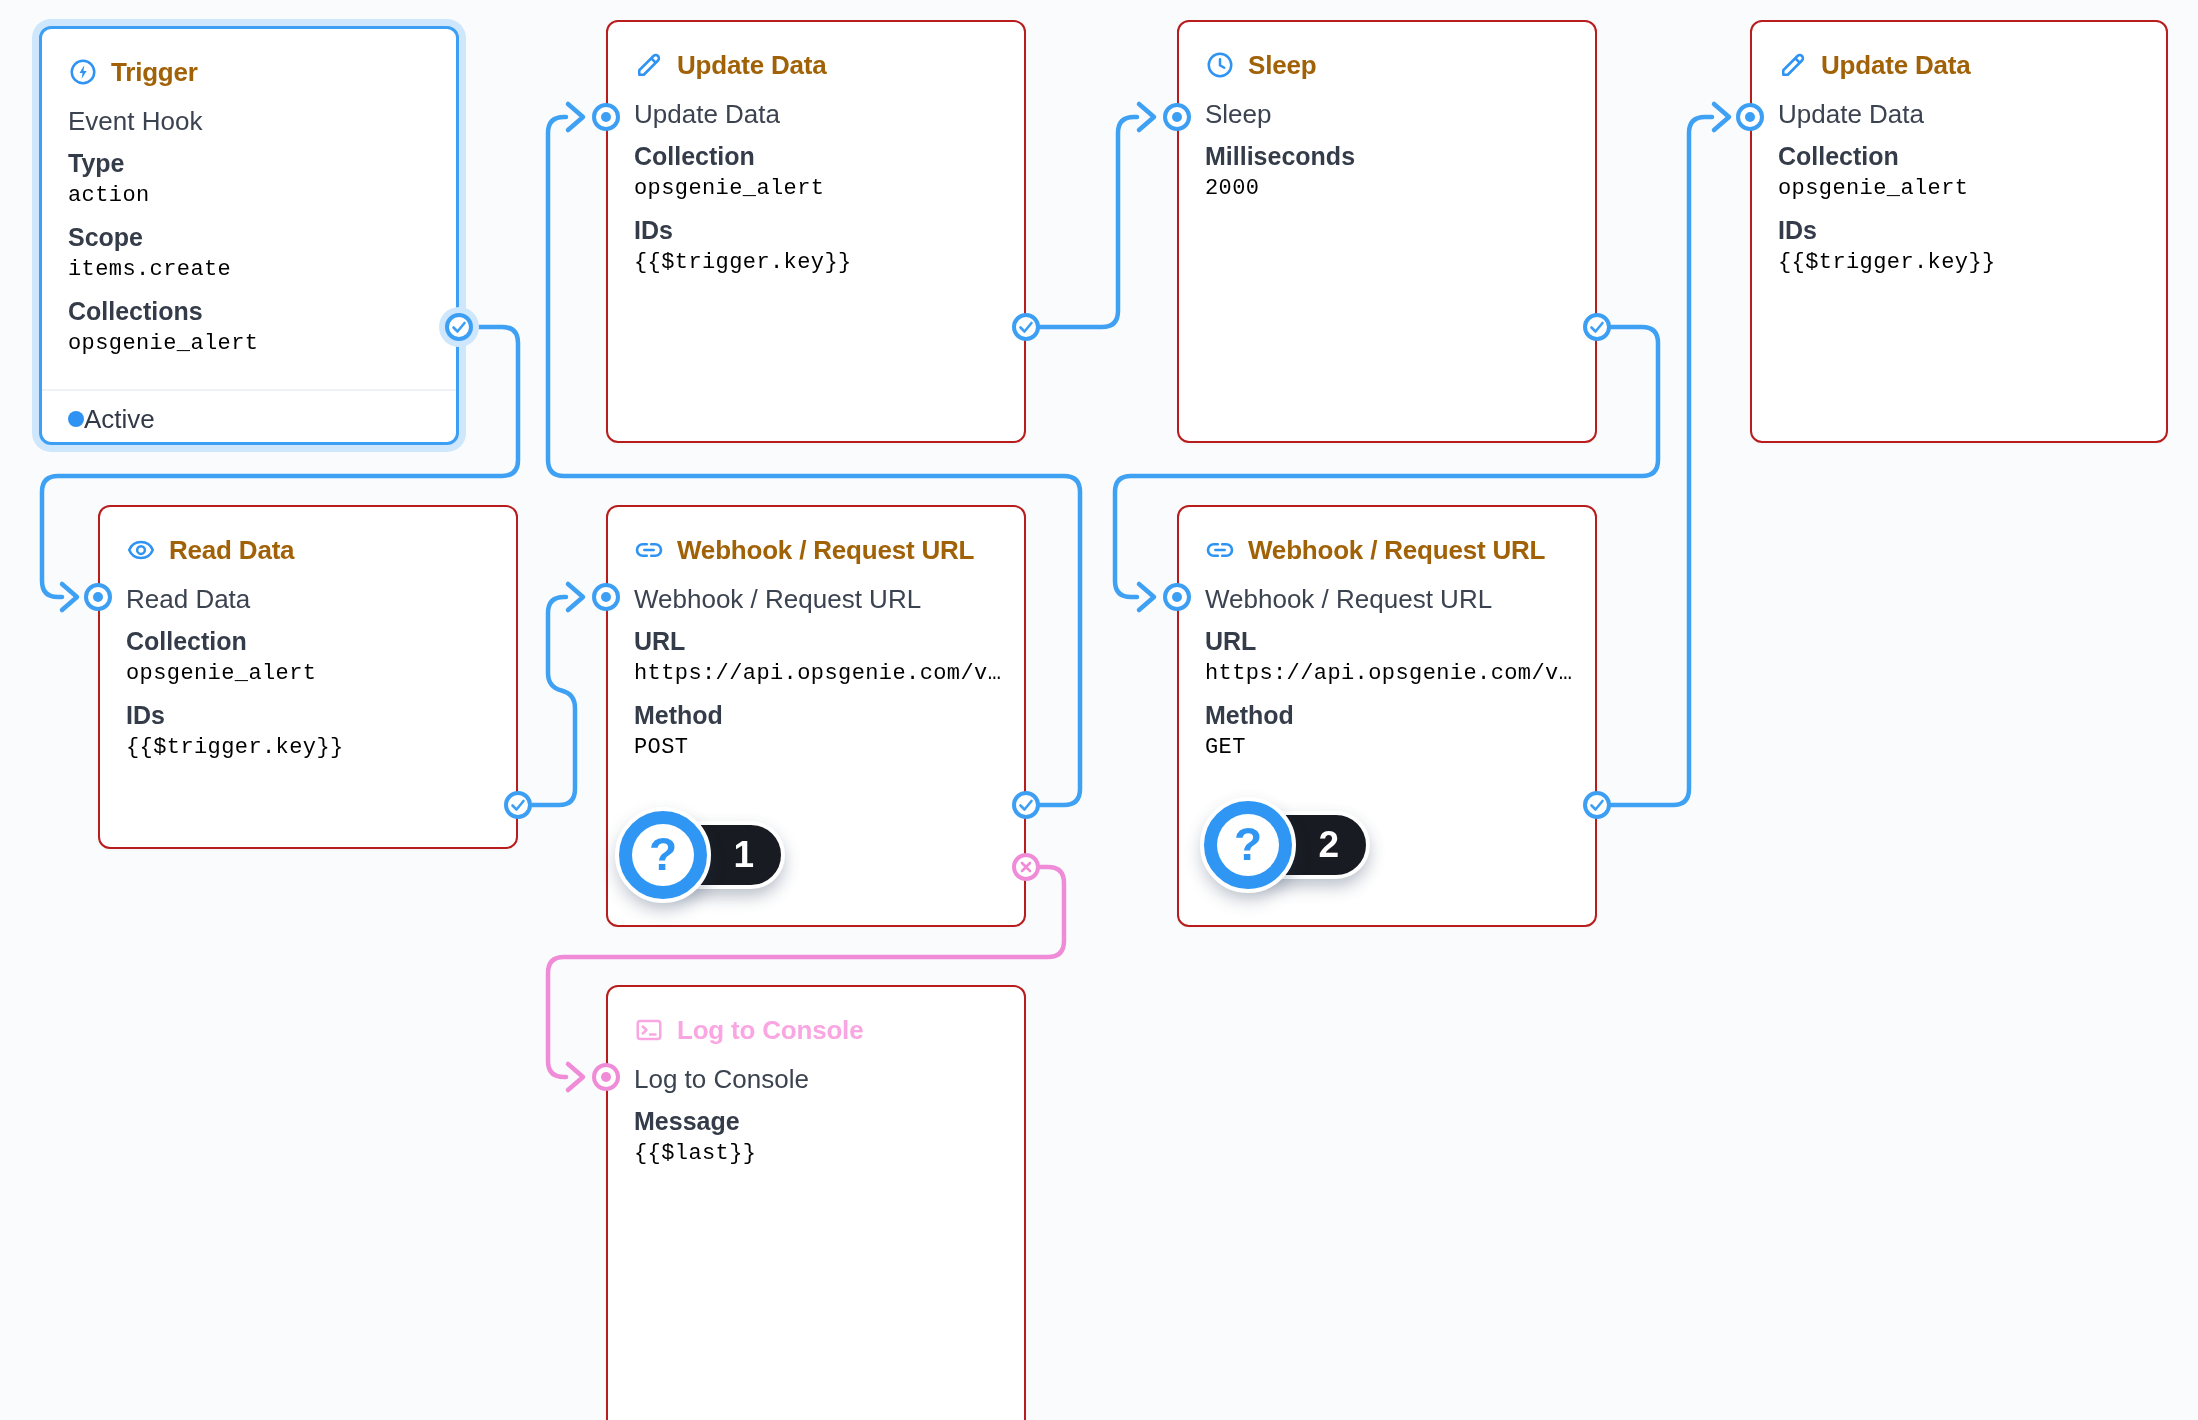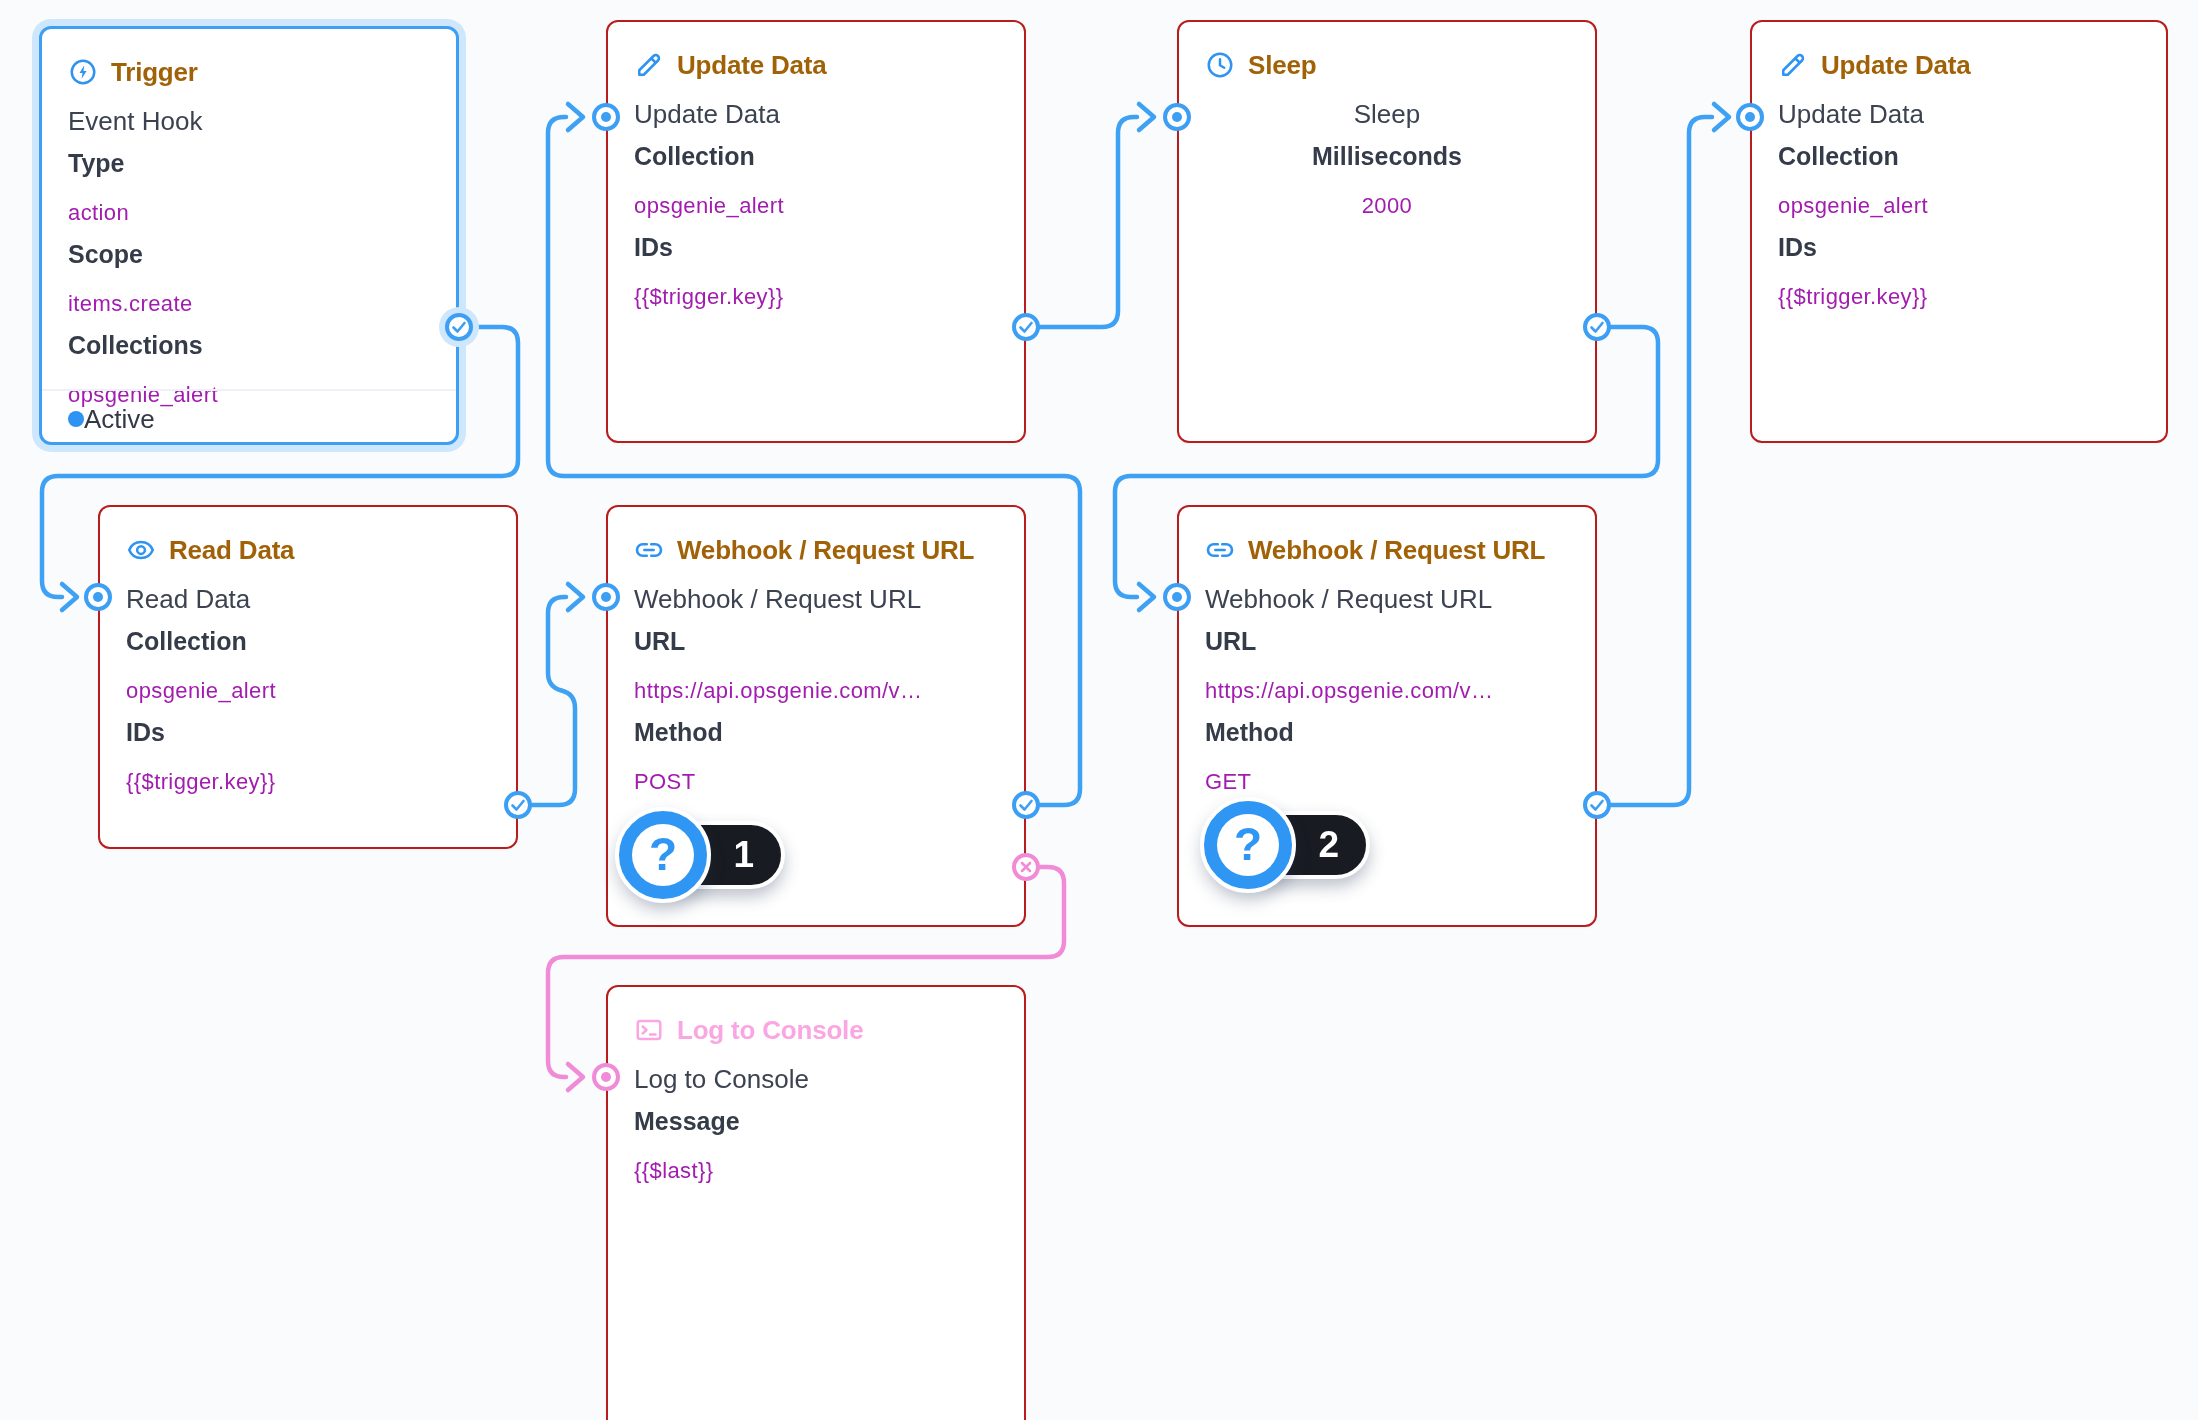--- a/index.html
+++ b/index.html
@@ -21,21 +21,21 @@
     box-sizing:border-box;padding:26px 26px 0 26px;z-index:2;
     box-shadow:0 1px 3px rgba(70,90,120,0.05);
   }
   .node.selected{border:3px solid #3d9ff3;box-shadow:0 0 0 7px #cfe7fc;}
   .node-header{display:flex;align-items:center;gap:13px;height:34px;}
   .node-header svg{flex:0 0 auto;}
   .node-title{font-size:26px;font-weight:700;color:#a16207;letter-spacing:-0.2px;white-space:nowrap;}
   .node.pink .node-title{color:#f9a6e2;}
   .main-row{margin-top:16px;font-size:26px;color:#3b4250;line-height:32px;white-space:nowrap;}
   .field-label{margin-top:10px;font-size:25px;font-weight:700;color:#353c49;line-height:32px;white-space:nowrap;}
-  .field-value{margin-top:18px;font-family:Liberation Sans, sans-serif;font-size:22px;color:#a21caf;line-height:31px;white-space:nowrap;letter-spacing:0.4px;}
+  .field-value{margin-top:1px;font-family:Liberation Mono, monospace;font-size:22px;color:#000000;line-height:31px;white-space:nowrap;letter-spacing:0.4px;}
 
   .divider{position:absolute;left:0;right:0;top:360px;height:2px;background:#eef1f5;}
   .status-row{position:absolute;left:26px;top:372px;display:flex;align-items:center;height:36px;}
   .status-dot{width:16px;height:16px;border-radius:50%;background:#2e93f2;}
   .status-label{font-size:26px;color:#333a47;}
 
   .port{position:absolute;width:28px;height:28px;border-radius:50%;background:#fff;
     border:4px solid #3d9ff3;box-sizing:border-box;z-index:3;display:flex;align-items:center;justify-content:center;}
   .port.reject{border-color:#f08bd8;}
   .port.pinkin{border-color:#f08bd8;}
@@ -112,21 +112,21 @@
       </svg>
       <span class="node-title">Update Data</span>
     </div>
     <div class="main-row">Update Data</div>
     <div class="field-label">Collection</div>
     <div class="field-value">opsgenie_alert</div>
     <div class="field-label">IDs</div>
     <div class="field-value">{{$trigger.key}}</div>
   </div>
 
-  <div class="node" style="left:1177px;top:20px;width:420px;height:423px;text-align:center;">
+  <div class="node" style="left:1177px;top:20px;width:420px;height:423px;">
     <div class="node-header">
       <svg width="30" height="30" viewBox="0 0 24 24">
         <circle cx="12" cy="12" r="9" fill="none" stroke="#2e93f2" stroke-width="2"></circle>
         <path d="M12 7.3 V12.3 L15.4 14.2" fill="none" stroke="#2e93f2" stroke-width="2" stroke-linecap="round"></path>
       </svg>
       <span class="node-title">Sleep</span>
     </div>
     <div class="main-row">Sleep</div>
     <div class="field-label">Milliseconds</div>
     <div class="field-value">2000</div>

